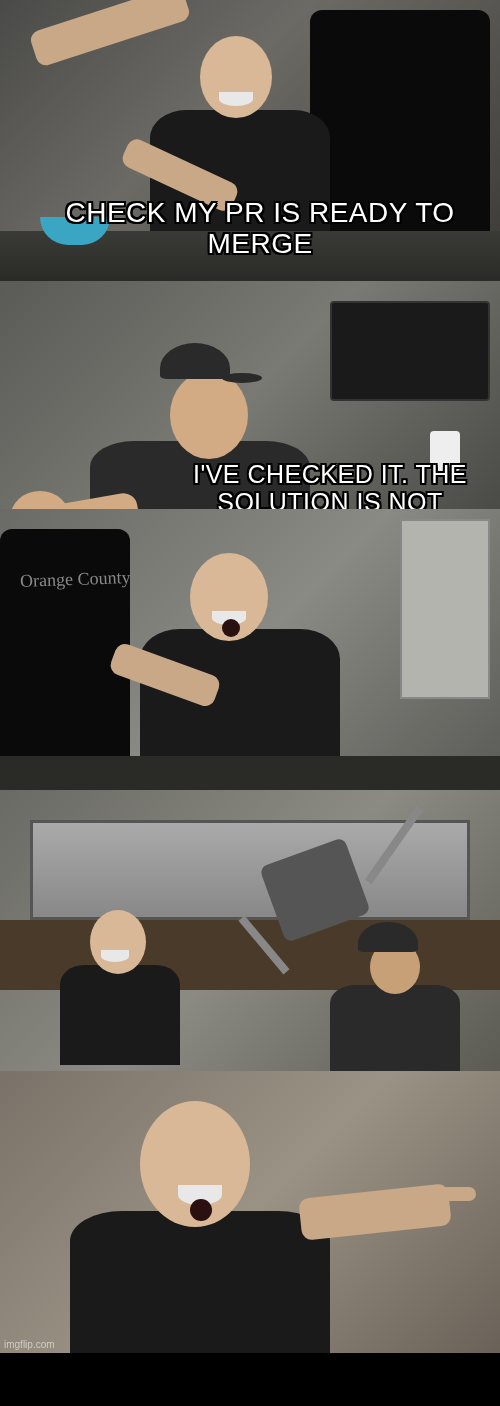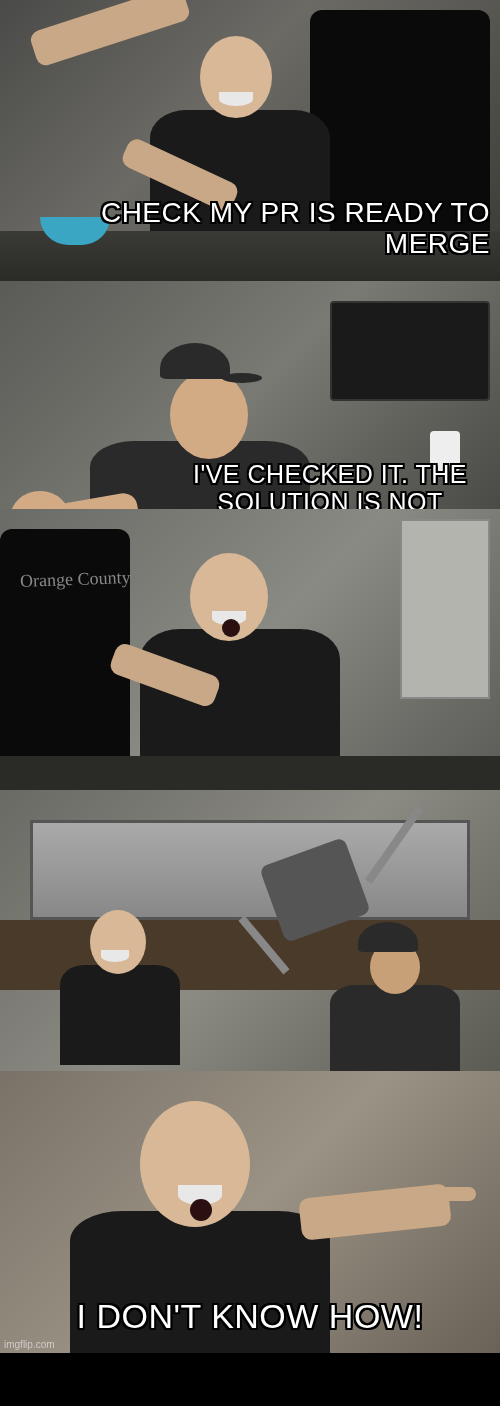--- a/index.html
+++ b/index.html
@@ -25,21 +25,21 @@
     position: absolute;
     color: #fff;
     text-shadow:
       -2px -2px 0 #000, 2px -2px 0 #000, -2px 2px 0 #000, 2px 2px 0 #000,
       -2px 0 0 #000, 2px 0 0 #000, 0 -2px 0 #000, 0 2px 0 #000;
     font-weight: normal;
     letter-spacing: 0.5px;
     text-align: center;
     line-height: 1.1;
   }
-  .c1 { left: 30px; right: 10px; top: 198px; font-size: 28px; text-align: right; }
+  .c1 { left: 30px; right: 10px; top: 198px; font-size: 28px; text-align: center; }
   .c2 { left: 170px; right: 10px; top: 180px; font-size: 25px; }
   .c3 { left: 80px; right: 30px; top: 200px; font-size: 25px; }
   .c4 { left: 180px; right: 20px; top: 218px; font-size: 30px; text-align: left; }
   .c5 { left: 30px; right: 30px; bottom: 18px; font-size: 34px; }
   .head {
     position: absolute;
     border-radius: 50%;
     background: #d8b896;
   }
   .body {
@@ -217,15 +217,14 @@
   </div>
 </div>
 
 <div class="panel p5">
   <div class="body"></div>
   <div class="arm a1"></div>
   <div class="finger"></div>
   <div class="head"></div>
   <div class="mustache"></div>
   <div class="mouth"></div>
-  <div class="caption c5">I DON'T KNOW HOW!</div>
   <div class="watermark">imgflip.com</div>
 </div>
 
 </body></html>

